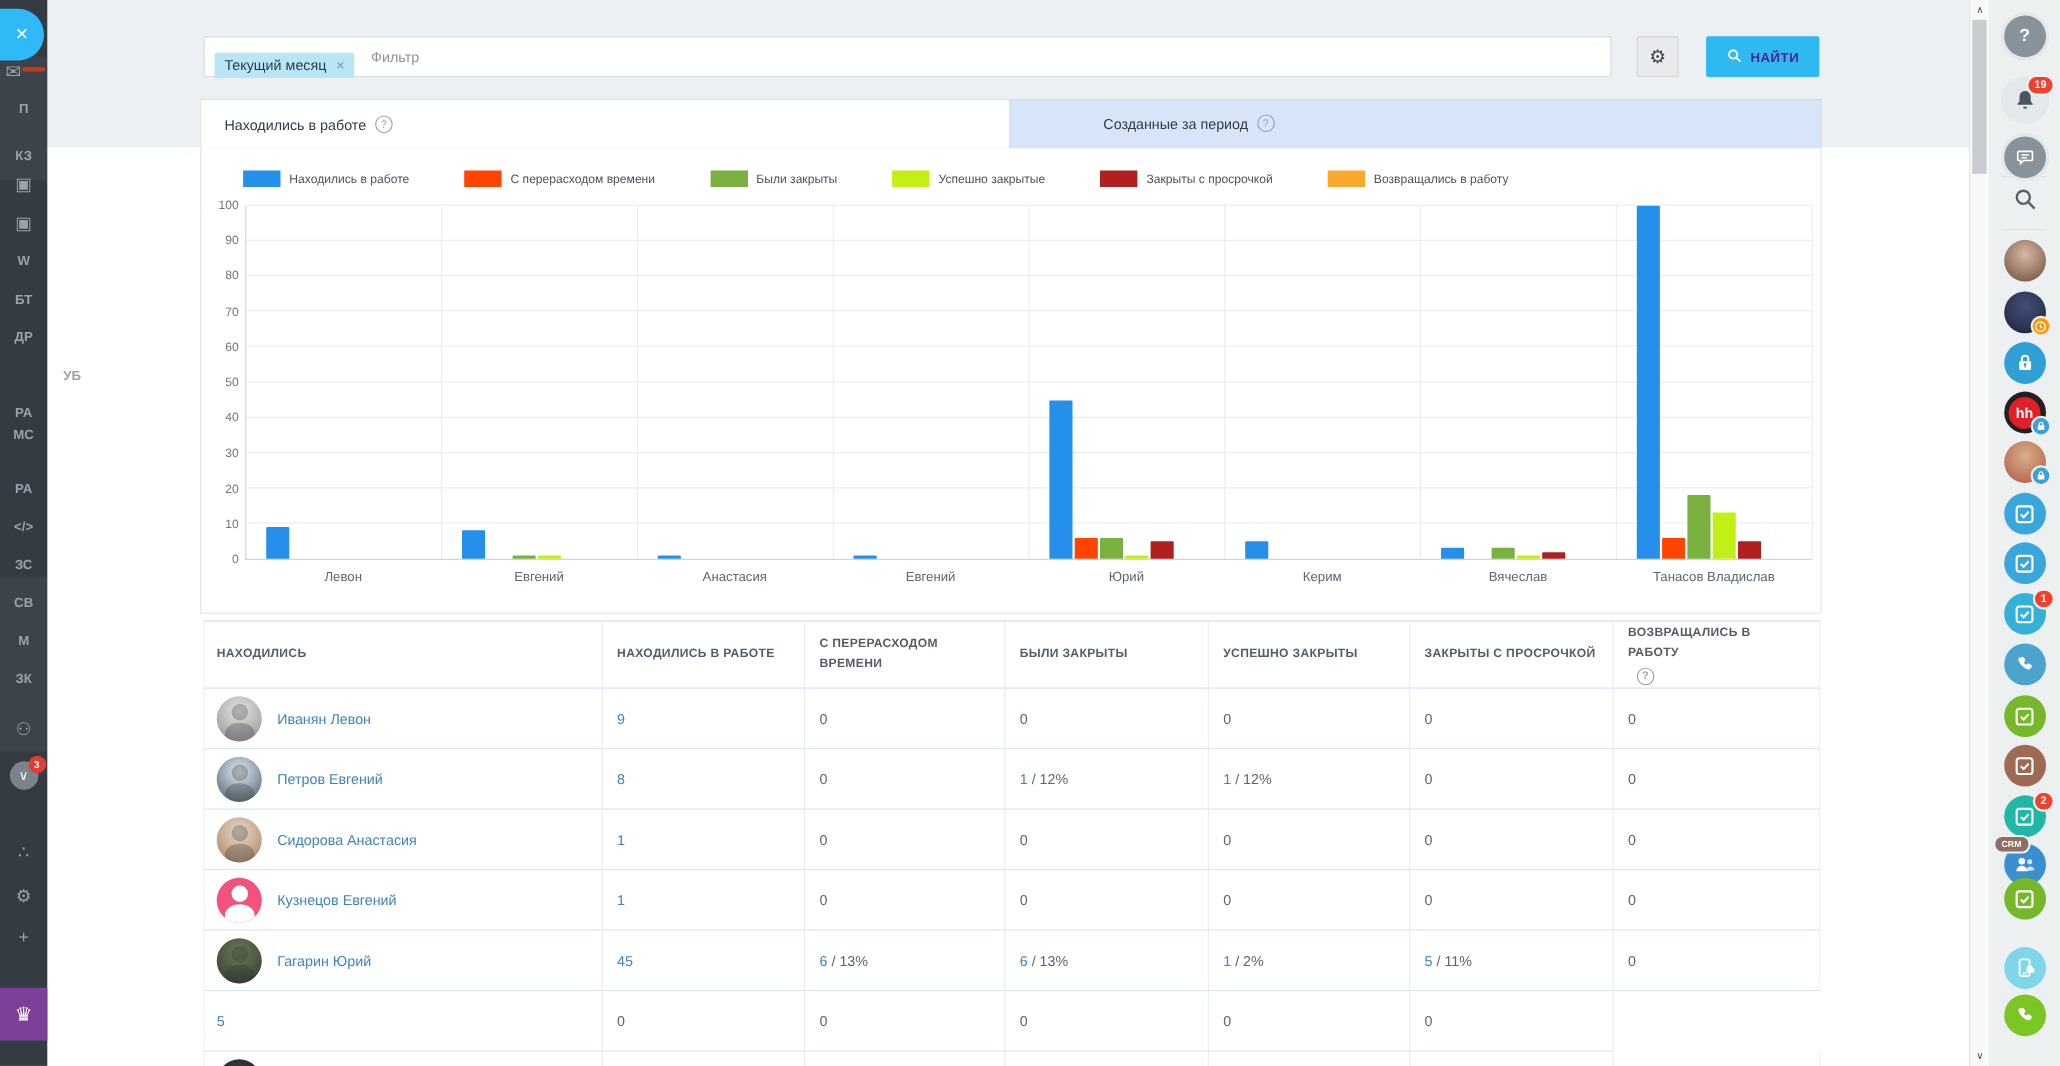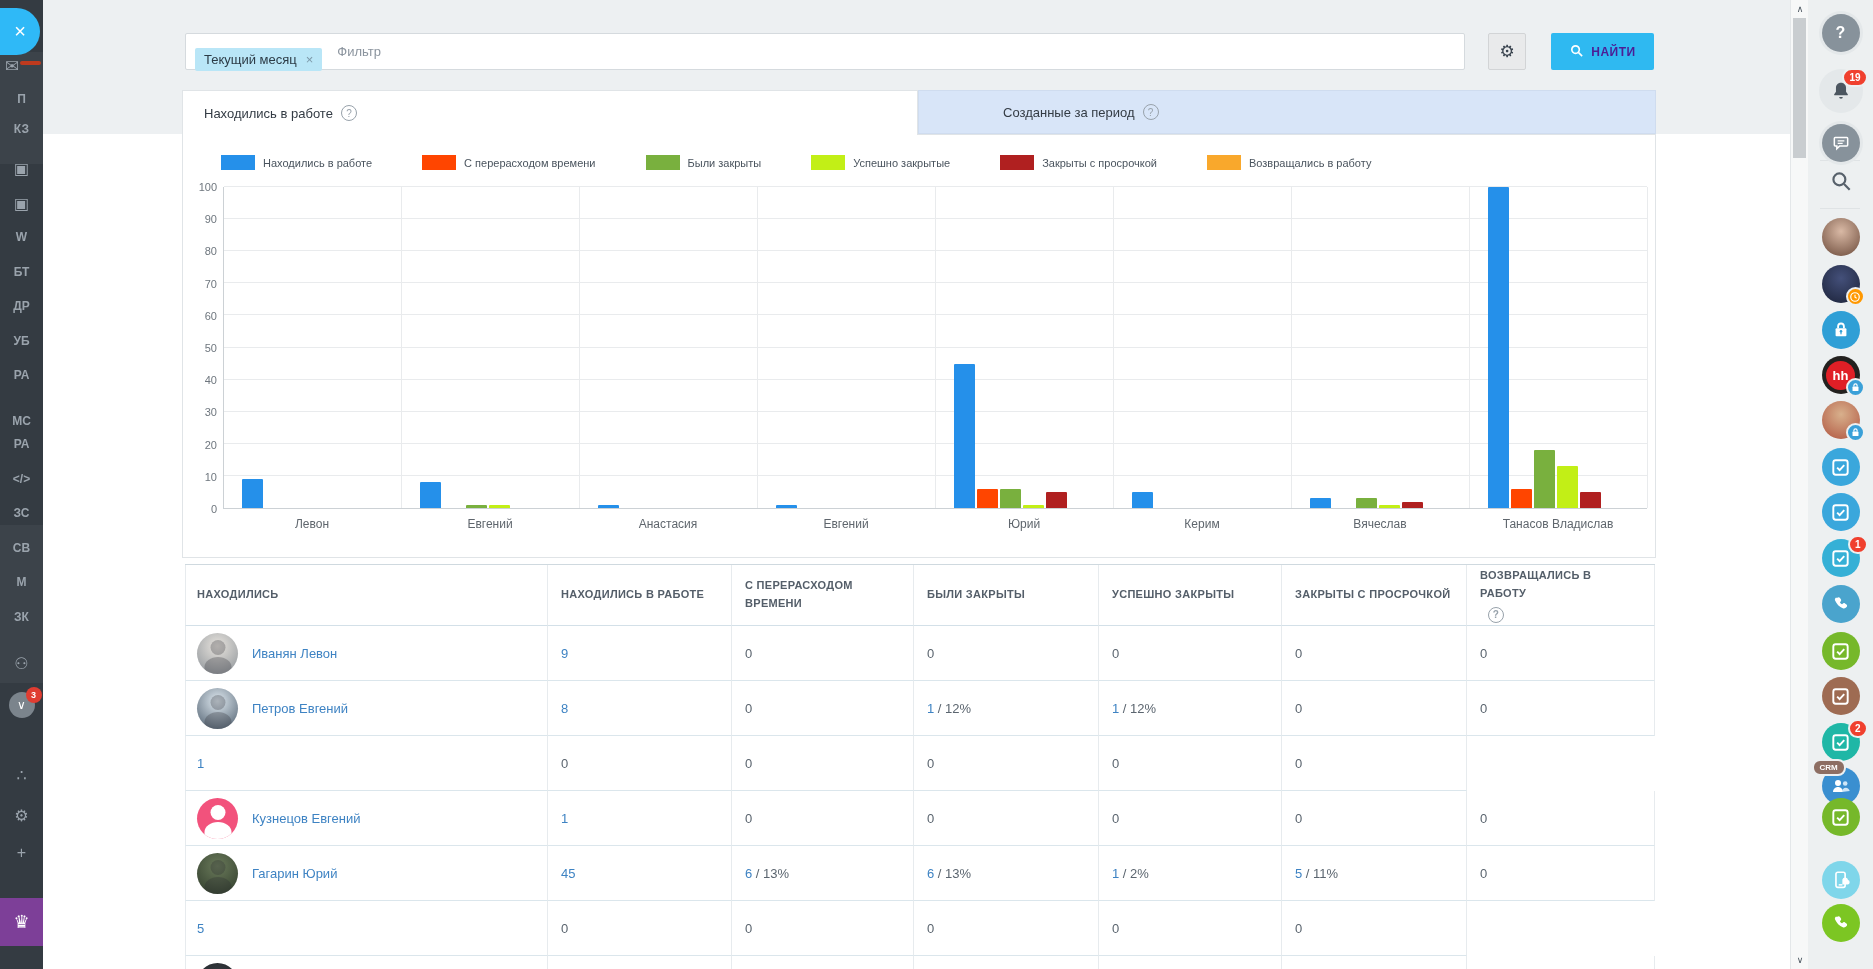--- a/index.html
+++ b/index.html
@@ -124,29 +124,29 @@
 <div class="app">
   <aside class="ls" id="ls">
       <div class="ls-sec" style="top: 52px; height: 112px;"></div>
       <div class="ls-sec" style="top: 525px; height: 158px;"></div>
       <div class="ls-x">×</div>
       <div class="ls-mail">
         <span class="env">✉</span>
         <span class="bar"></span>
       </div>
       <div class="ls-it" style="top: 84px;">П</div>
-      <div class="ls-it" style="top: 114px;">КЗ</div>
+      <div class="ls-it" style="top: 126px;">КЗ</div>
       <div class="ls-it icon" style="top: 153px;">▣</div>
       <div class="ls-it icon" style="top: 188px;">▣</div>
       <div class="ls-it" style="top: 222px;">W</div>
       <div class="ls-it" style="top: 257px;">БТ</div>
       <div class="ls-it" style="top: 291px;">ДР</div>
-      <div class="ls-it" style="top: 326px;">УБ</div>
+      <div class="ls-it" style="top: 326px; margin-left: 44px;">УБ</div>
       <div class="ls-it" style="top: 360px;">РА</div>
-      <div class="ls-it" style="top: 406px;">МС</div>
+      <div class="ls-it" style="top: 380px;">МС</div>
       <div class="ls-it" style="top: 429px;">РА</div>
       <div class="ls-it" style="top: 464px;">&lt;/&gt;</div>
       <div class="ls-it" style="top: 498px;">ЗС</div>
       <div class="ls-it" style="top: 533px;">СВ</div>
       <div class="ls-it" style="top: 567px;">М</div>
       <div class="ls-it" style="top: 602px;">ЗК</div>
       <div class="ls-it icon" style="top: 648px;">⚇</div>
       <div class="ls-it icon" style="top: 690px;">
         <div class="ls-chev">∨<div class="ls-badge">3</div></div>
       </div>
@@ -394,20 +394,27 @@
           </div>
           <div class="td tr">
             <span class="sfx">0</span>
           </div>
           <div class="td tr">
             <span class="sfx">0</span>
           </div>
         </div>
         <div class="trow">
           <div class="td tr">
+            <div class="avatar" style="background: radial-gradient(circle at 50% 32%, rgb(232, 217, 200), rgb(167, 126, 94));">
+              <div class="sil sil-h" style="background: rgba(40, 40, 45, 0.28);"></div>
+              <div class="sil sil-b" style="background: rgba(40, 40, 45, 0.28);"></div>
+            </div>
+            <span class="lnk">Сидорова Анастасия</span>
+          </div>
+          <div class="td tr">
             <span class="lnk">1</span>
           </div>
           <div class="td tr">
             <span class="sfx">0</span>
           </div>
           <div class="td tr">
             <span class="sfx">0</span>
           </div>
           <div class="td tr">
             <span class="sfx">0</span>

